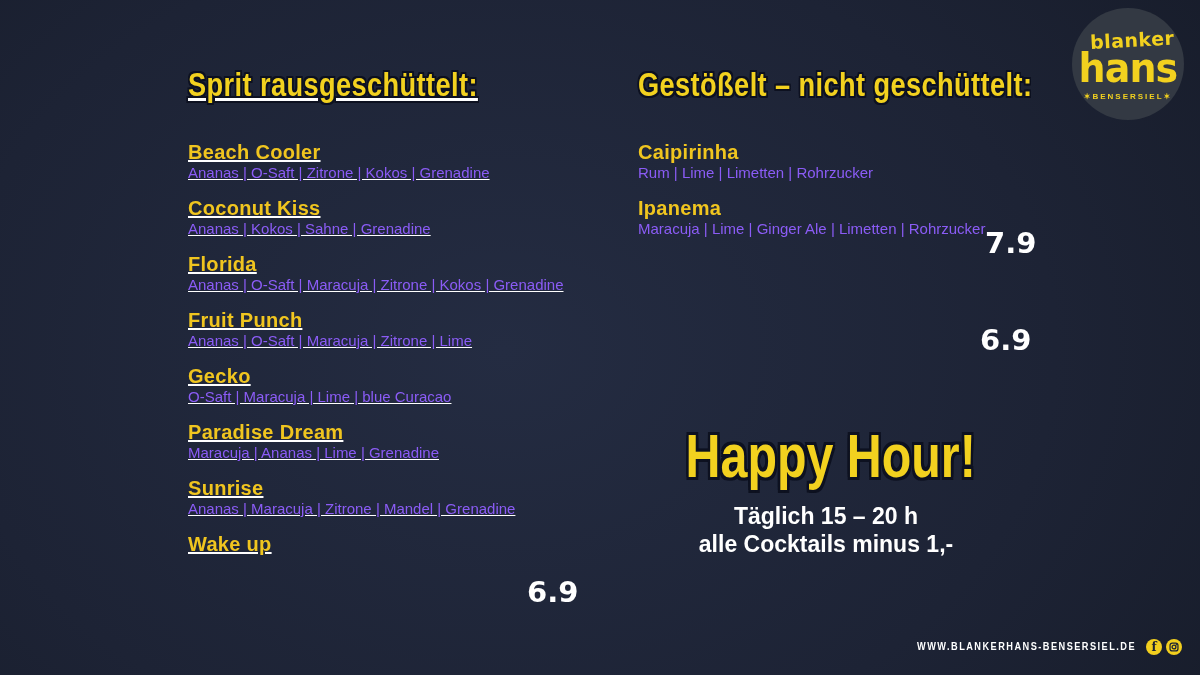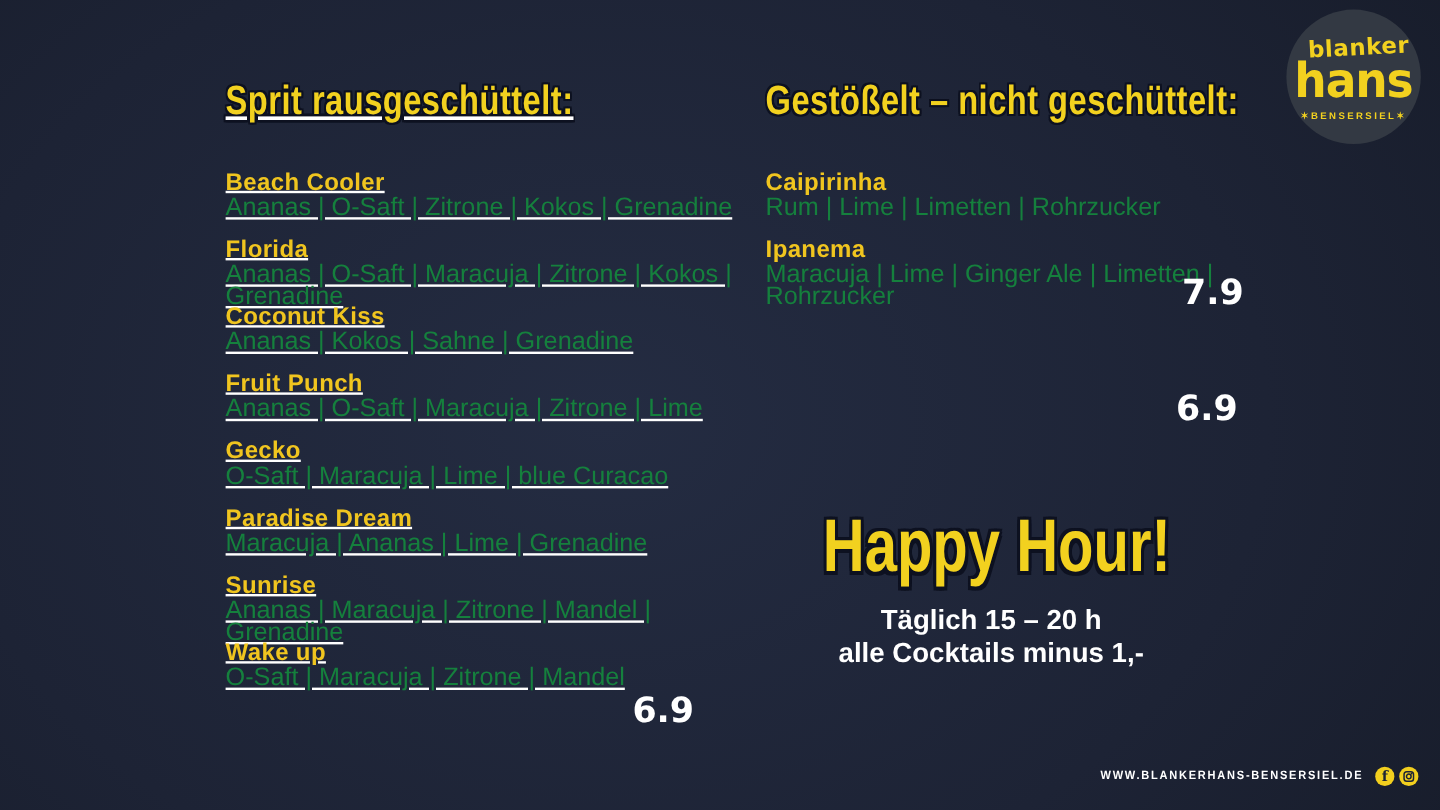--- a/index.html
+++ b/index.html
@@ -48,21 +48,21 @@
       0 -2px 0 #0d1120, 0 2px 0 #0d1120;
     height:74px;
   }
 
   .menu-item { height:56px; }
   .item-name {
     color:#f0c51f; font-weight:bold; font-size:20px; line-height:24px;
     letter-spacing:0.3px;
   }
   .item-ingredients {
-    color:#15803d; font-size:21px; line-height:18px; font-weight:normal;
+    color:#8b5cf6; font-size:15px; line-height:18px; font-weight:normal;
   }
   .gap-before { }
 
   
   .price {
     position:absolute; color:#ffffff; font-size:29px; line-height:30px;
     font-family:"DejaVu Sans", sans-serif; font-weight:bold;
   }
   .price-left       { left:527px; top:577px; }
   .price-caipirinha { left:985px; top:228px; }
@@ -111,46 +111,45 @@
 </div>
 
 <div class="menu-col col-left">
   <div class="col-heading">Sprit rausgeschüttelt:</div>
 
   <div class="menu-item">
     <div class="item-name">Beach Cooler</div>
     <div class="item-ingredients">Ananas | O-Saft | Zitrone | Kokos | Grenadine</div>
   </div>
   <div class="menu-item">
+    <div class="item-name">Coconut Kiss</div>
+    <div class="item-ingredients">Ananas | Kokos | Sahne | Grenadine</div>
+  </div>
+  <div class="menu-item">
     <div class="item-name">Florida</div>
     <div class="item-ingredients">Ananas | O-Saft | Maracuja | Zitrone | Kokos | Grenadine</div>
-  </div>
-  <div class="menu-item">
-    <div class="item-name">Coconut Kiss</div>
-    <div class="item-ingredients">Ananas | Kokos | Sahne | Grenadine</div>
   </div>
   <div class="menu-item">
     <div class="item-name">Fruit Punch</div>
     <div class="item-ingredients">Ananas | O-Saft | Maracuja | Zitrone | Lime</div>
   </div>
   <div class="menu-item">
     <div class="item-name">Gecko</div>
     <div class="item-ingredients">O-Saft | Maracuja | Lime | blue Curacao</div>
   </div>
   <div class="menu-item">
     <div class="item-name">Paradise Dream</div>
     <div class="item-ingredients">Maracuja | Ananas | Lime | Grenadine</div>
   </div>
   <div class="menu-item">
     <div class="item-name">Sunrise</div>
     <div class="item-ingredients">Ananas | Maracuja | Zitrone | Mandel | Grenadine</div>
   </div>
   <div class="menu-item">
     <div class="item-name">Wake up</div>
-    <div class="item-ingredients">O-Saft | Maracuja | Zitrone | Mandel</div>
   </div>
 </div>
 
 <div class="menu-col col-right">
   <div class="col-heading">Gestößelt – nicht geschüttelt:</div>
 
   <div class="menu-item">
     <div class="item-name">Caipirinha</div>
     <div class="item-ingredients">Rum | Lime | Limetten | Rohrzucker</div>
   </div>

